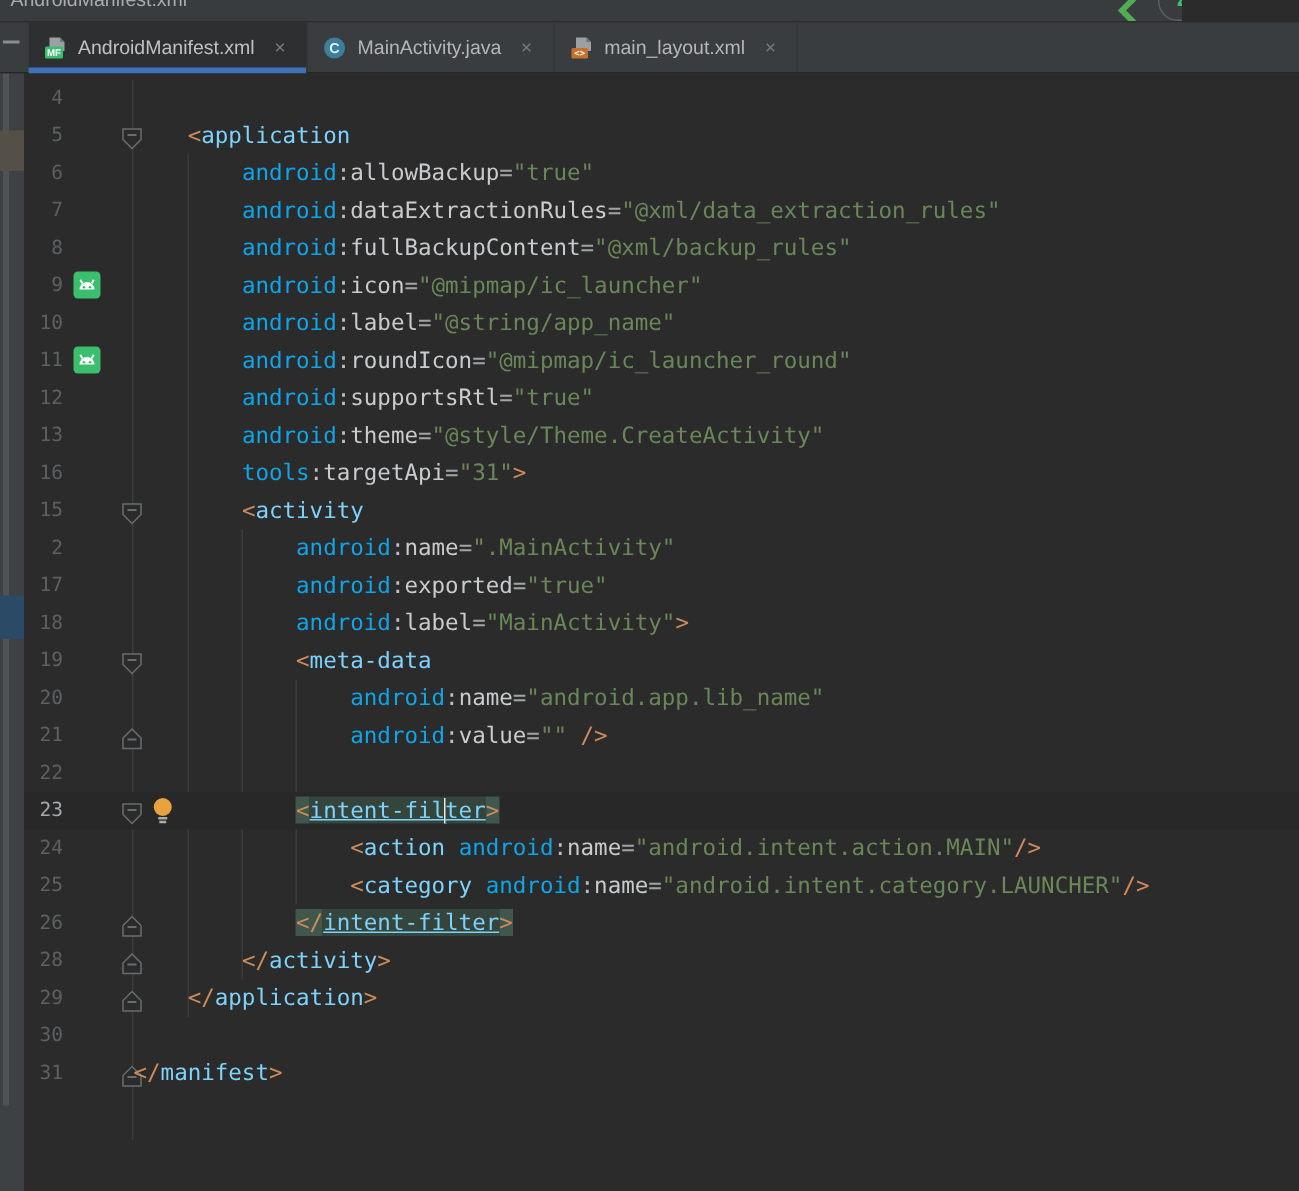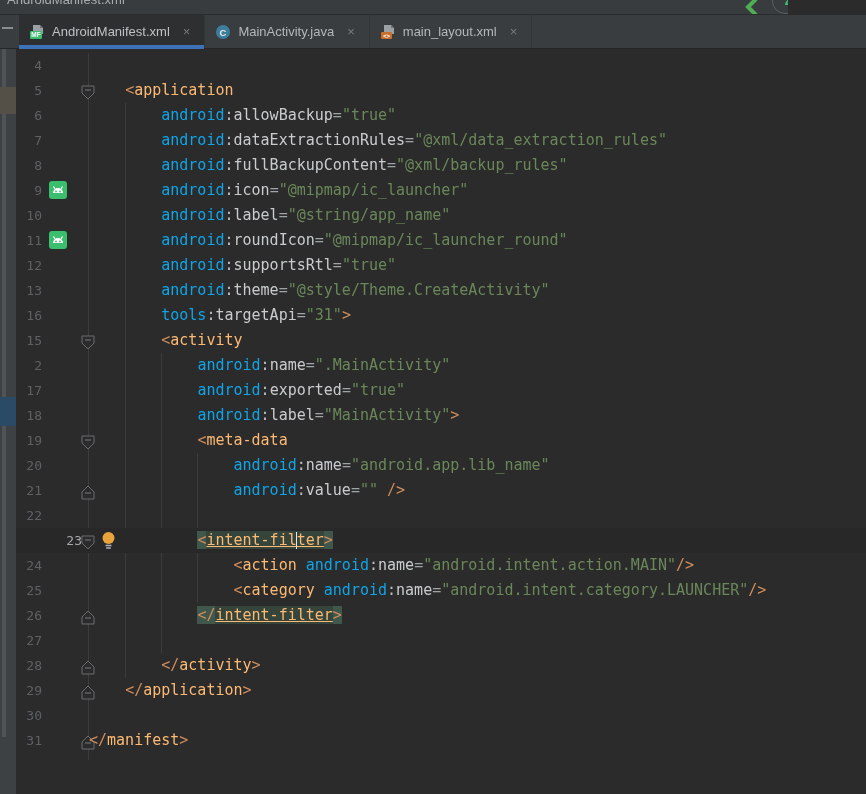--- a/index.html
+++ b/index.html
@@ -31,25 +31,25 @@
 
   
   .editor { position:absolute; left:16px; top:49px; width:850px; height:745px;
             background:#2B2B2B; font-family:"DejaVu Sans Mono", monospace; font-size:15px; }
   .guides div { position:absolute; width:1px; background:#3A3D3E; }
   .lines { position:absolute; left:0; top:4px; width:100%; }
   .line { position:relative; height:25px; line-height:25px; white-space:pre; }
   .line.caret-line { background:#282828; }
   .ln-num { position:absolute; left:0; top:0; width:26px; text-align:right;
             color:#5D6163; font-size:13px; }
-  .caret-line .ln-num { color:#A6A9AB;margin-left:40px; }
+  .caret-line .ln-num { color:#A6A9AB; }
   .code { position:absolute; left:73px; top:0; }
   .c-t  { color:#A9B7C6; }
   .c-br { color:#D08D5C; }
-  .c-tag{ color:#fdba74; }
+  .c-tag{ color:#7dd3fc; }
   .c-ns { color:#0ea5e9; }
   .c-pn { color:#BCBEC4; }
   .c-at { color:#C9CCCE; }
   .c-eq { color:#9FA4A6; }
   .c-vl { color:#6A8759; }
   .h  { background:#35453B;text-decoration:underline; }
   .hb { background:#40574C; }
   .caret { display:inline-block; width:2px; height:17px; background:#E8E8E8;
            vertical-align:middle; margin:0 -1px; }
   .gicon { position:absolute; left:32px; top:2px; width:20px; height:20px; }
@@ -202,21 +202,20 @@
               <circle cx="8.5" cy="7" r="6" fill="#E8A33D"></circle>
               <line x1="5.5" y1="14.5" x2="11.5" y2="14.5" stroke="#A9ACAE" stroke-width="1.6"></line>
               <line x1="6.2" y1="17" x2="10.8" y2="17" stroke="#A9ACAE" stroke-width="1.6"></line>
             </svg></span><span class="code"><span class="c-t">            </span><span class="c-br hb">&lt;</span><span class="c-tag h">intent-fil</span><span class="caret"></span><span class="c-tag h">ter</span><span class="c-br hb">&gt;</span></span></div>
         <div class="line"><span class="ln-num">24</span><span class="code"><span class="c-t">                </span><span class="c-br">&lt;</span><span class="c-tag">action</span><span class="c-t"> </span><span class="c-ns">android</span><span class="c-pn">:</span><span class="c-at">name</span><span class="c-eq">=</span><span class="c-vl">"android.intent.action.MAIN"</span><span class="c-br">/&gt;</span></span></div>
         <div class="line"><span class="ln-num">25</span><span class="code"><span class="c-t">                </span><span class="c-br">&lt;</span><span class="c-tag">category</span><span class="c-t"> </span><span class="c-ns">android</span><span class="c-pn">:</span><span class="c-at">name</span><span class="c-eq">=</span><span class="c-vl">"android.intent.category.LAUNCHER"</span><span class="c-br">/&gt;</span></span></div>
         <div class="line"><span class="ln-num">26</span><span class="fold"><svg width="14" height="15" viewBox="0 0 14 15">
               <polygon points="7,1 13,7 13,14 1,14 1,7" fill="#2B2B2B" stroke="#6A6D6F" stroke-width="1"></polygon>
               <line x1="4" y1="8" x2="10" y2="8" stroke="#6A6D6F" stroke-width="1.2"></line>
             </svg></span><span class="code"><span class="c-t">            </span><span class="c-br hb">&lt;/</span><span class="c-tag h">intent-filter</span><span class="c-br hb">&gt;</span></span></div>
-        <div class="line"><span class="ln-num">27</span><span class="code"></span></div>
         <div class="line"><span class="ln-num">28</span><span class="fold"><svg width="14" height="15" viewBox="0 0 14 15">
               <polygon points="7,1 13,7 13,14 1,14 1,7" fill="#2B2B2B" stroke="#6A6D6F" stroke-width="1"></polygon>
               <line x1="4" y1="8" x2="10" y2="8" stroke="#6A6D6F" stroke-width="1.2"></line>
             </svg></span><span class="code"><span class="c-t">        </span><span class="c-br">&lt;/</span><span class="c-tag">activity</span><span class="c-br">&gt;</span></span></div>
         <div class="line"><span class="ln-num">29</span><span class="fold"><svg width="14" height="15" viewBox="0 0 14 15">
               <polygon points="7,1 13,7 13,14 1,14 1,7" fill="#2B2B2B" stroke="#6A6D6F" stroke-width="1"></polygon>
               <line x1="4" y1="8" x2="10" y2="8" stroke="#6A6D6F" stroke-width="1.2"></line>
             </svg></span><span class="code"><span class="c-t">    </span><span class="c-br">&lt;/</span><span class="c-tag">application</span><span class="c-br">&gt;</span></span></div>
         <div class="line"><span class="ln-num">30</span><span class="code"></span></div>
         <div class="line"><span class="ln-num">31</span><span class="fold"><svg width="14" height="15" viewBox="0 0 14 15">

